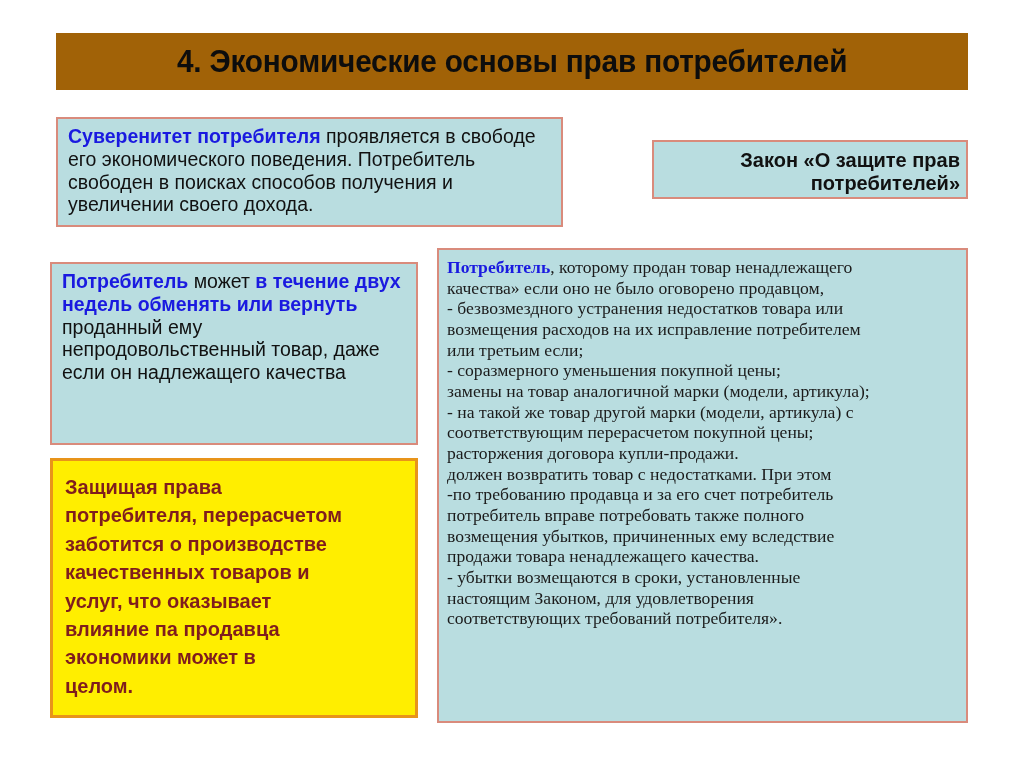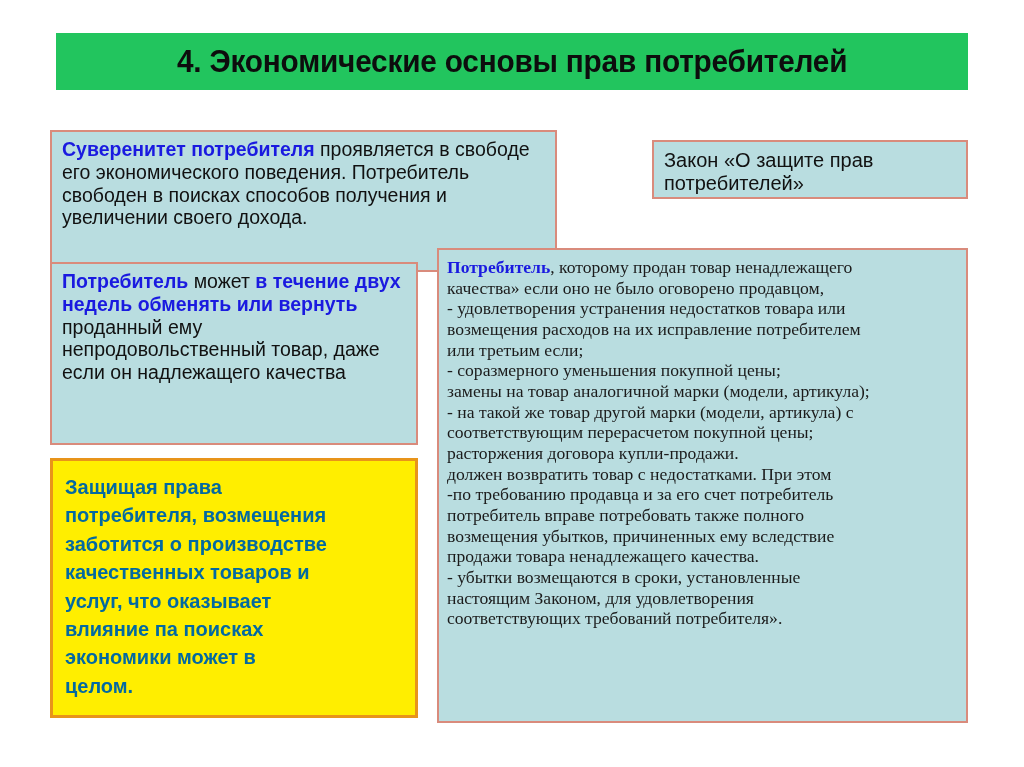--- a/index.html
+++ b/index.html
@@ -20,21 +20,21 @@
     background: #ffffff;
   }
 
   
   #title-band {
     position: absolute;
     left: 56px;
     top: 33px;
     width: 912px;
     height: 57px;
-    background: #22c55e;
+    background: #a16207;
     display: flex;
     align-items: center;
     justify-content: center;
   }
   #title-text {
     font-family: "Liberation Sans", sans-serif;
     font-weight: bold;
     font-size: 31px;
     line-height: 1;
     color: #0d0d0d;
@@ -65,33 +65,34 @@
     padding: 6px 8px 4px 10px;
   }
   .sans .hl {
     color: #1a1ae0;
     font-weight: bold;
   }
   .sans .plain { color: #111111; }
 
   #box-law .sans-bold {
     font-family: "Liberation Sans", sans-serif;
-    font-weight: normal;
+    font-weight: bold;
     font-size: 20px;
     line-height: 1.16;
     color: #111111;
+    text-align: right;
   }
 
   
   .yellow-text {
     font-family: "Liberation Sans", sans-serif;
     font-weight: bold;
     font-size: 20px;
     line-height: 1.42;
-    color: #0369a1;
+    color: #7f1d1d;
     padding: 12px 10px 8px 12px;
   }
 
   
   .serif {
     font-family: "Liberation Serif", "DejaVu Serif", serif;
     font-size: 17.6px;
     line-height: 1.175;
     color: #1b1b1b;
     padding: 7px 6px 6px 8px;
@@ -105,54 +106,54 @@
 </style>
 </head>
 <body>
 
 <div id="slide">
 
   <div id="title-band">
     <span id="title-text">4. Экономические основы прав потребителей</span>
   </div>
 
-  <div class="box" id="box-sovereignty" style="left:50px; top:117px; width:507px; height:142px;margin-top:13px;">
+  <div class="box" id="box-sovereignty" style="left:56px; top:117px; width:507px; height:110px;">
     <div class="sans">
       <span class="hl">Суверенитет потребителя</span><span class="plain"> проявляется в свободе его экономического поведения. Потребитель свободен в поисках способов получения и увеличении своего дохода.</span>
     </div>
   </div>
 
   <div class="box" id="box-law" style="left:652px; top:140px; width:316px; height:59px;">
     <div class="sans-bold" style="padding:7px 6px 4px 10px;">Закон «О защите прав потребителей»</div>
   </div>
 
   <div class="box" id="box-exchange" style="left:50px; top:262px; width:368px; height:183px;">
     <div class="sans">
       <span class="hl">Потребитель</span><span class="plain"> может </span><span class="hl">в течение двух недель обменять или вернуть</span><span class="plain"> проданный ему непродовольственный товар, даже если он надлежащего качества</span>
     </div>
   </div>
 
   <div class="box yellow" id="box-state" style="left:50px; top:458px; width:368px; height:260px;">
     <div class="yellow-text">
       <span class="line">Защищая права</span>
-      <span class="line">потребителя, возмещения</span>
+      <span class="line">потребителя, перерасчетом</span>
       <span class="line">заботится о производстве</span>
       <span class="line">качественных товаров и</span>
       <span class="line">услуг, что оказывает</span>
-      <span class="line">влияние па поисках</span>
+      <span class="line">влияние па продавца</span>
       <span class="line">экономики может в</span>
       <span class="line">целом.</span>
     </div>
   </div>
 
   <div class="box" id="box-rights" style="left:437px; top:248px; width:531px; height:475px;">
     <div class="serif">
       <span class="line"><span class="hl">Потребитель</span><span>, которому продан товар ненадлежащего</span></span>
       <span class="line">качества» если оно не было оговорено продавцом,</span>
-      <span class="line">- удовлетворения устранения недостатков товара или</span>
+      <span class="line">- безвозмездного устранения недостатков товара или</span>
       <span class="line">возмещения расходов на их исправление потребителем</span>
       <span class="line">или третьим если;</span>
       <span class="line">- соразмерного уменьшения покупной цены;</span>
       <span class="line">замены на товар аналогичной марки (модели, артикула);</span>
       <span class="line">- на такой же товар другой марки (модели, артикула) с</span>
       <span class="line">соответствующим перерасчетом покупной цены;</span>
       <span class="line">расторжения договора купли-продажи.</span>
       <span class="line">должен возвратить товар с недостатками. При этом</span>
       <span class="line">-по требованию продавца и за его счет потребитель</span>
       <span class="line">потребитель вправе потребовать также полного</span>

